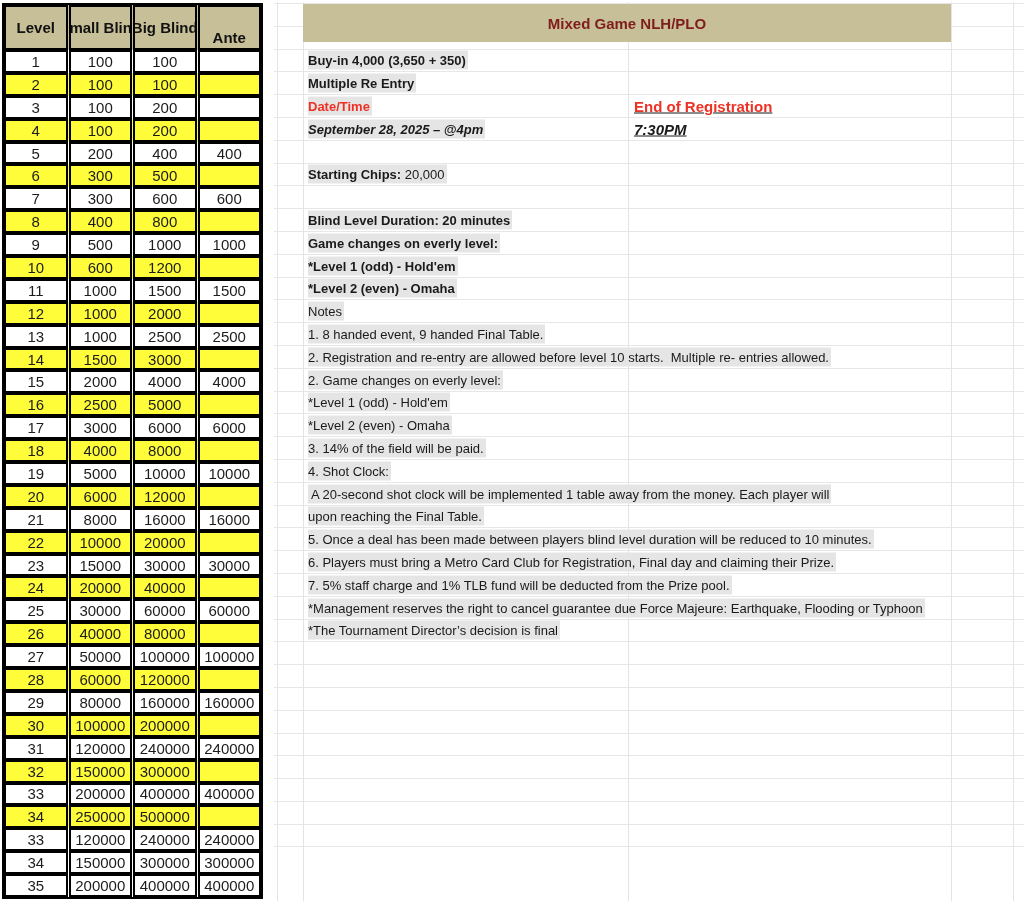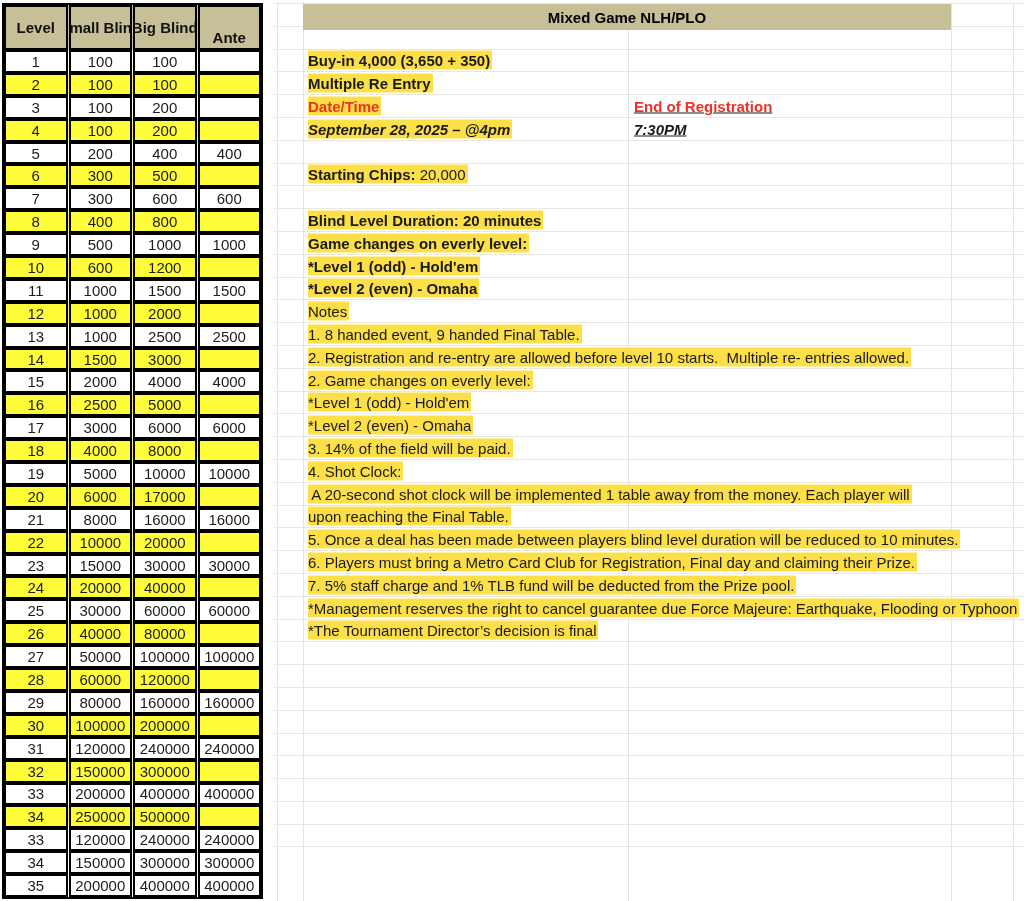--- a/index.html
+++ b/index.html
@@ -35,36 +35,36 @@
   #info-panel{
     position:absolute;left:274px;top:3px;width:750px;height:898px;
     border-top:1px solid #e7e7e7;
   }
   .irow{
     position:relative;height:22.8px;box-sizing:border-box;
     border-bottom:1px solid #e7e7e7;
   }
   .ic1{
     position:absolute;left:34px;top:50%;transform:translateY(-50%);
-    white-space:pre;background:#fde047;font-size:15px;line-height:19px;
+    white-space:pre;background:#e5e5e5;font-size:13px;line-height:19px;
     padding-right:2px;
   }
   .ic2{
     position:absolute;left:360px;top:50%;transform:translateY(-50%);
     white-space:pre;background:#ffffff;font-size:15px;line-height:19px;
     padding-right:2px;
     text-decoration:underline;
   }
   .b{font-weight:bold;}
   .i{font-style:italic;}
   .r{color:#ee3124;}
   #sheet-title-bar{
-    position:absolute;left:29px;top:0;width:648px;height:26px;
+    position:absolute;left:29px;top:0;width:648px;height:38px;
     background:#c7bf97;display:flex;align-items:center;justify-content:center;
-    font-weight:bold;font-size:15px;color:#000000;z-index:3;
+    font-weight:bold;font-size:15px;color:#7f1d1d;z-index:3;
   }
 </style>
 </head>
 <body>
 
 <div class="vline" style="left:277px"></div>
 <div class="vline" style="left:303px"></div>
 <div class="vline" style="left:628px"></div>
 <div class="vline" style="left:951px"></div>
 <div class="vline" style="left:1013px"></div>
@@ -187,21 +187,21 @@
   </div>
       <div class="trow">
     <div class="tcell">19</div>
     <div class="tcell">5000</div>
     <div class="tcell">10000</div>
     <div class="tcell">10000</div>
   </div>
       <div class="trow hl">
     <div class="tcell">20</div>
     <div class="tcell">6000</div>
-    <div class="tcell">17000</div>
+    <div class="tcell">12000</div>
     <div class="tcell"></div>
   </div>
       <div class="trow">
     <div class="tcell">21</div>
     <div class="tcell">8000</div>
     <div class="tcell">16000</div>
     <div class="tcell">16000</div>
   </div>
       <div class="trow hl">
     <div class="tcell">22</div>

